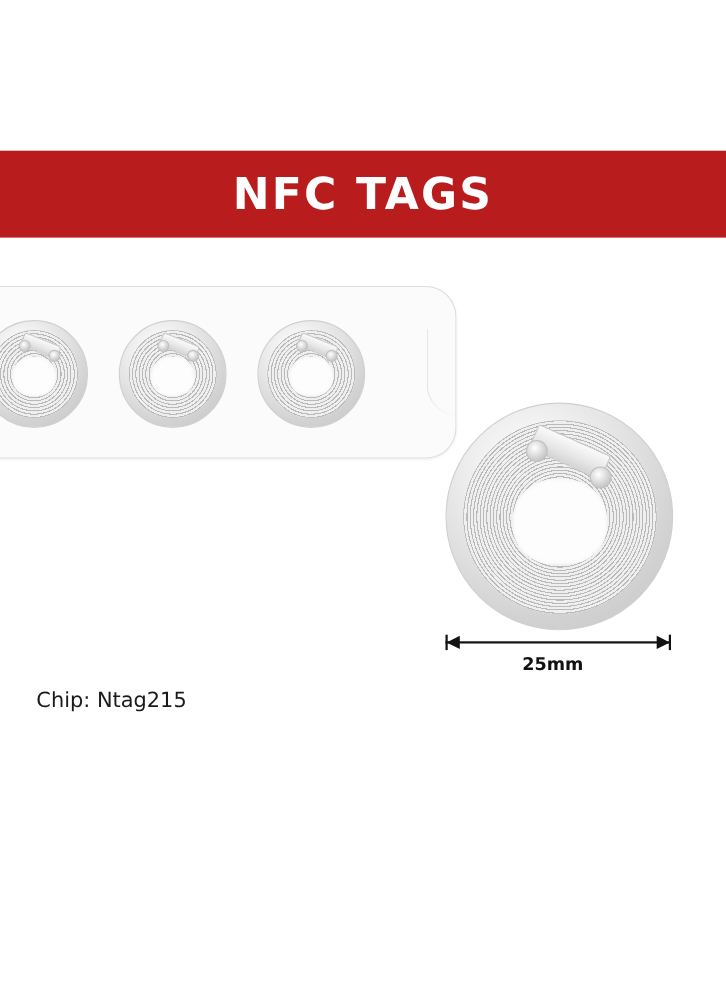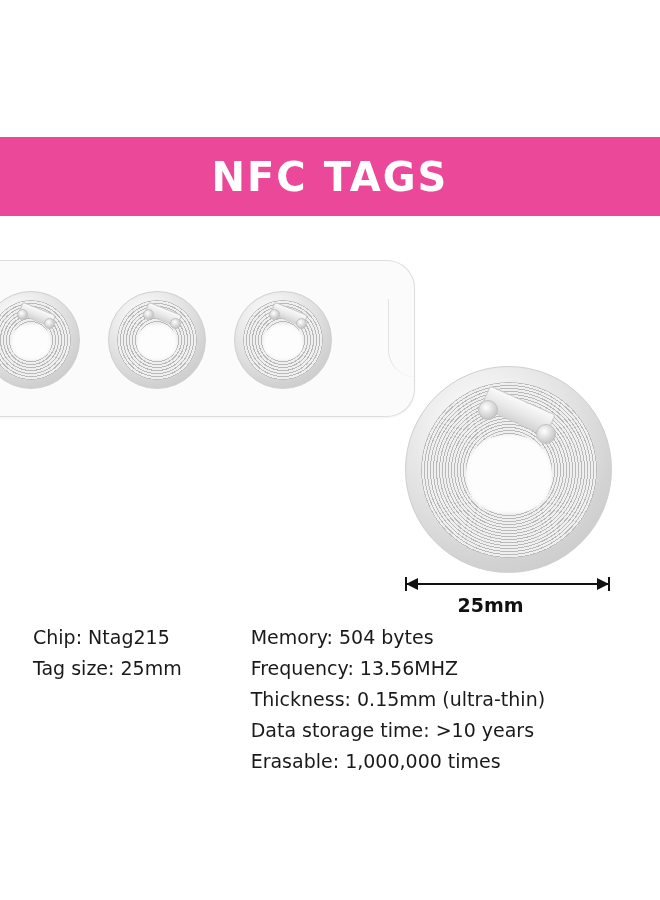--- a/index.html
+++ b/index.html
@@ -16,21 +16,21 @@
     color: #1a1a1a;
   }
 
   
   .banner {
     position: absolute;
     left: 0;
     top: 137px;
     width: 660px;
     height: 79px;
-    background: #ec4899;
+    background: #b91c1c;
     display: flex;
     align-items: center;
     justify-content: center;
   }
   .banner-title {
     color: #ffffff;
     font-size: 40px;
     font-weight: bold;
     letter-spacing: 2px;
     font-family: "DejaVu Sans", sans-serif;
@@ -169,25 +169,25 @@
     top: 1px;
     width: 0;
     height: 0;
     border-top: 6px solid transparent;
     border-bottom: 6px solid transparent;
   }
   .dim-arrow.left { left: 1px; border-right: 12px solid #111111; }
   .dim-arrow.right { right: 1px; border-left: 12px solid #111111; }
   .dim-label {
     position: absolute;
-    left: 388px;
+    left: 400px;
     top: 372px;
     width: 205px;
     text-align: center;
-    font-size: 19px;
+    font-size: 16px;
     font-weight: bold;
     color: #111111;
     font-family: "DejaVu Sans", sans-serif;
   }
 
   
   .specs {
     position: absolute;
     left: 0;
     top: 622px;
@@ -251,22 +251,14 @@
     <div class="dim-cap right"></div>
     <div class="dim-arrow left"></div>
     <div class="dim-arrow right"></div>
   </div>
   <div class="dim-label">25mm</div>
 </div>
 
 <div class="specs">
   <div class="spec-col left">
     <div class="spec-line">Chip: Ntag215</div>
-    <div class="spec-line">Tag size: 25mm</div>
-  </div>
-  <div class="spec-col right">
-    <div class="spec-line">Memory: 504 bytes</div>
-    <div class="spec-line">Frequency: 13.56MHZ</div>
-    <div class="spec-line">Thickness: 0.15mm (ultra-thin)</div>
-    <div class="spec-line">Data storage time: &gt;10 years</div>
-    <div class="spec-line">Erasable: 1,000,000 times</div>
   </div>
 </div>
 
 </body></html>

